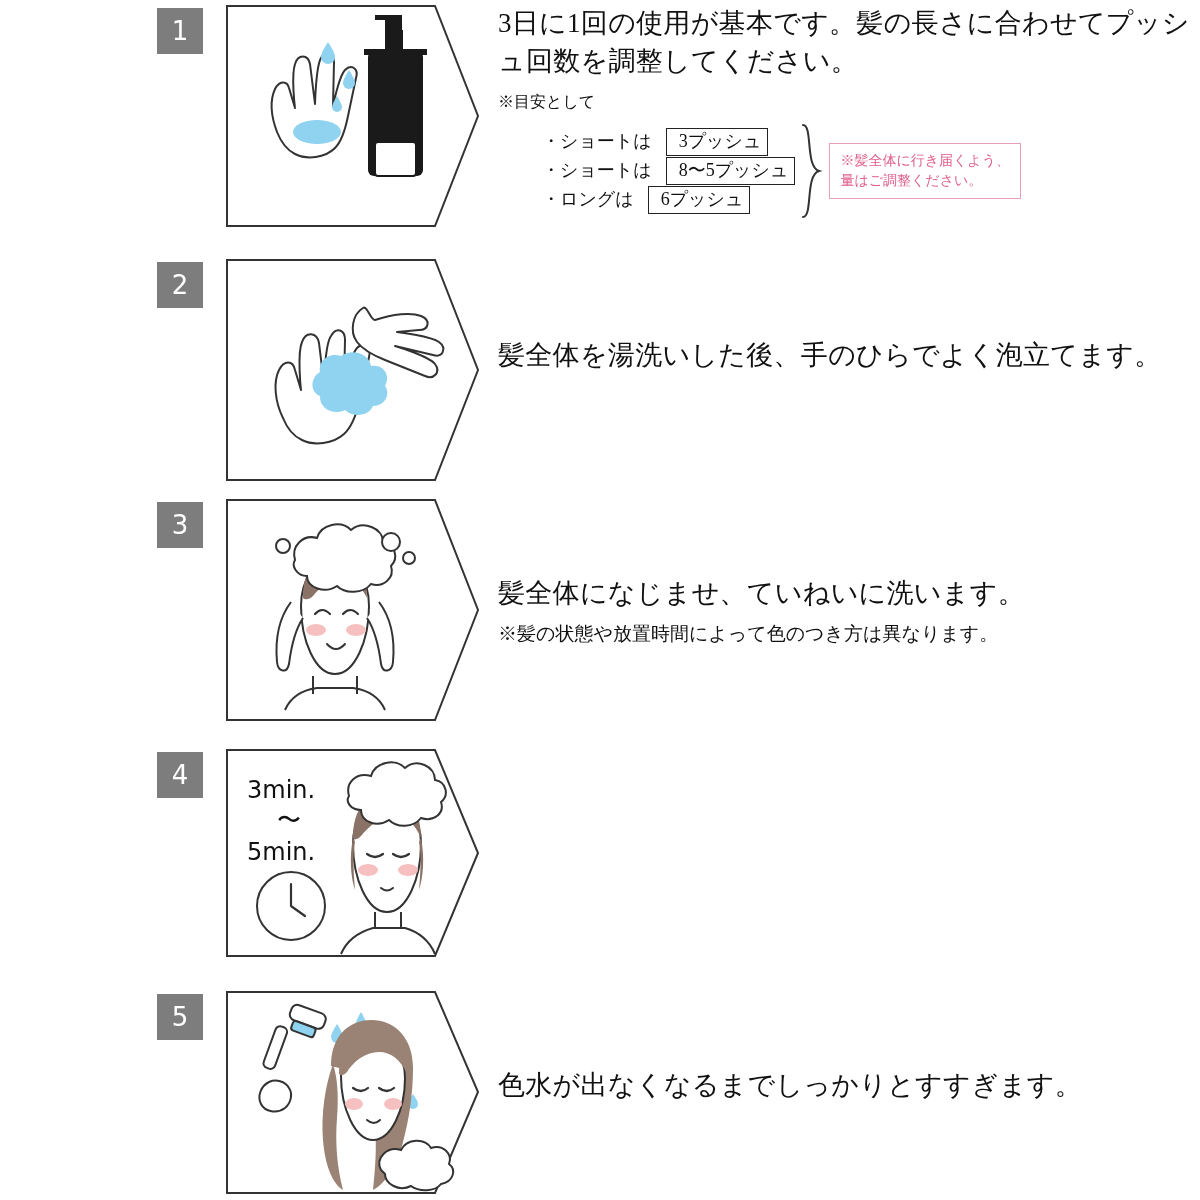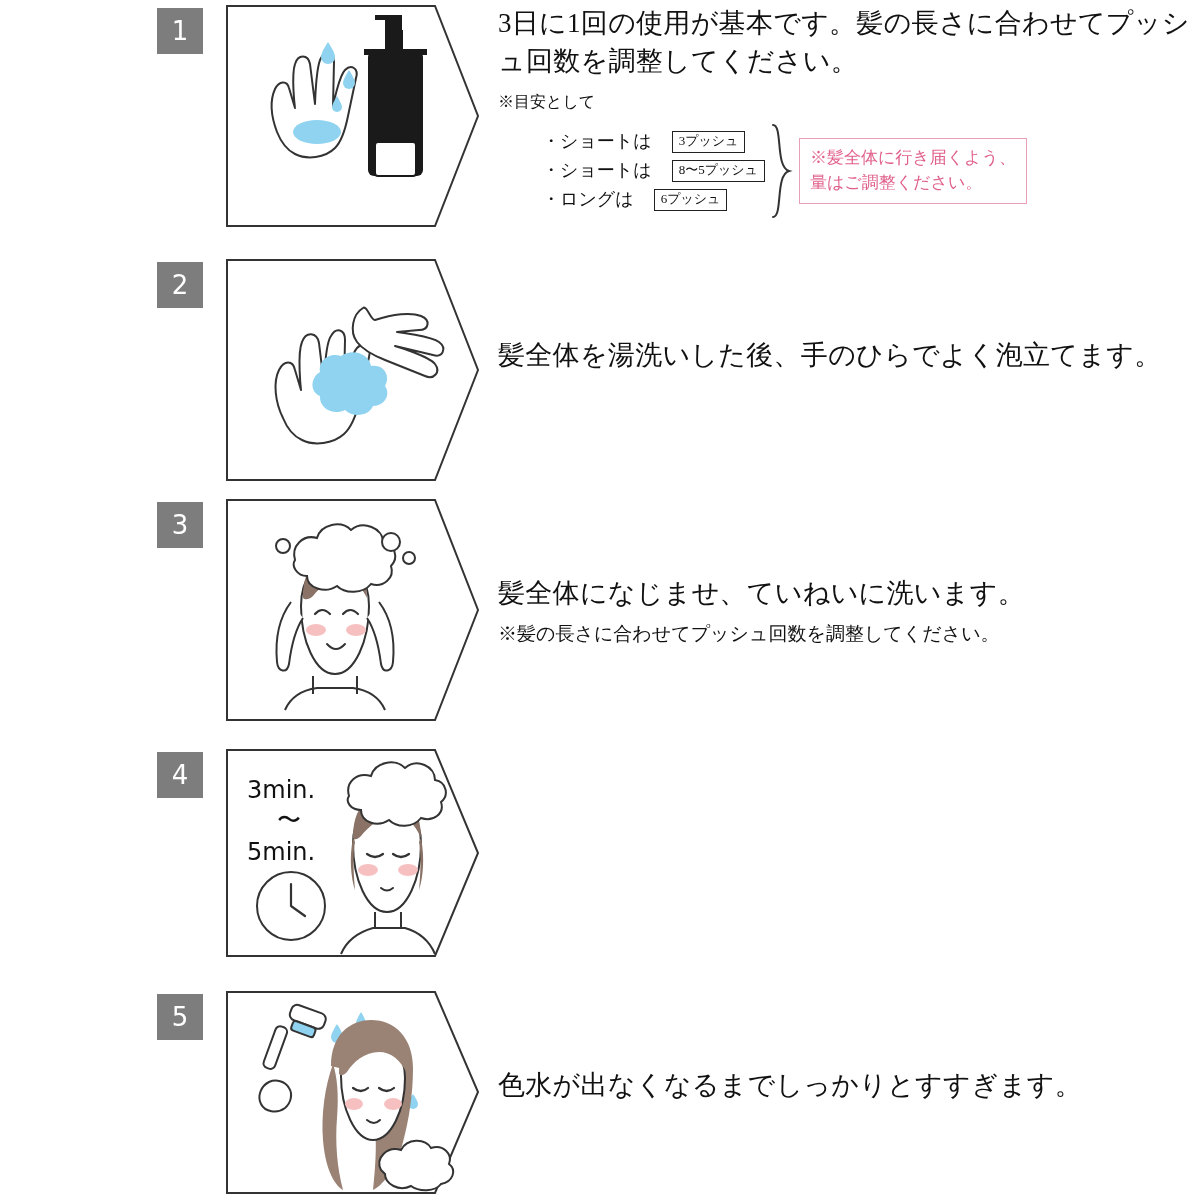--- a/index.html
+++ b/index.html
@@ -99,38 +99,38 @@
   }
 
   .guide-row .label {
     white-space: nowrap;
     margin-left: 44px;
   }
 
   .boxed {
     display: inline-block;
     border: 1px solid #222222;
-    padding: 1px 6px 2px 6px;
-    margin-left: 20px;
-    font-size: 13px;
+    padding: 1px 6px 2px 12px;
+    margin-left: 14px;
+    font-size: 18px;
     line-height: 1.25;
     white-space: nowrap;
   }
 
   .brace-wrap {
     display: flex;
     align-items: center;
     margin-left: 4px;
   }
 
   .callout {
     border: 1px solid #e8a0b8;
     color: #e0608c;
     font-family: "Liberation Serif", serif;
-    font-size: 17px;
+    font-size: 14px;
     line-height: 1.45;
     padding: 7px 10px;
     margin-left: 6px;
     white-space: nowrap;
   }
 
   
   #step-1 { top: 4px; }
   #step-2 { top: 258px; }
   #step-3 { top: 498px; }
@@ -278,21 +278,21 @@
                  c12 2 16 16 8 24 c4 12 -8 22 -20 18 c-8 10 -26 10 -34 2
                  c-12 8 -30 2 -30 -10 c-10 0 -16 -10 -12 -16 Z" fill="#ffffff" stroke="#333333" stroke-width="2"></path>
         <circle cx="166" cy="44" r="9" fill="#ffffff" stroke="#333333" stroke-width="2"></circle>
         <circle cx="184" cy="60" r="6" fill="#ffffff" stroke="#333333" stroke-width="2"></circle>
         <circle cx="58" cy="48" r="7" fill="#ffffff" stroke="#333333" stroke-width="2"></circle>
       </svg>
     </div>
 
     <div class="text-col">
       <div class="headline">髪全体になじませ、ていねいに洗います。</div>
-      <div class="subline">※髪の長さに合わせてプッシュ回数を調整してください。</div>
+      <div class="subline">※髪の状態や放置時間によって色のつき方は異なります。</div>
     </div>
   </div>
 
   <div class="step" id="step-4">
     <div class="step-number">4</div>
 
     <div class="illus">
       <svg width="255" height="210" viewBox="0 0 255 210">
         <polygon points="2,2 210,2 253,105 210,208 2,208" fill="#ffffff" stroke="#333333" stroke-width="2"></polygon>
 

